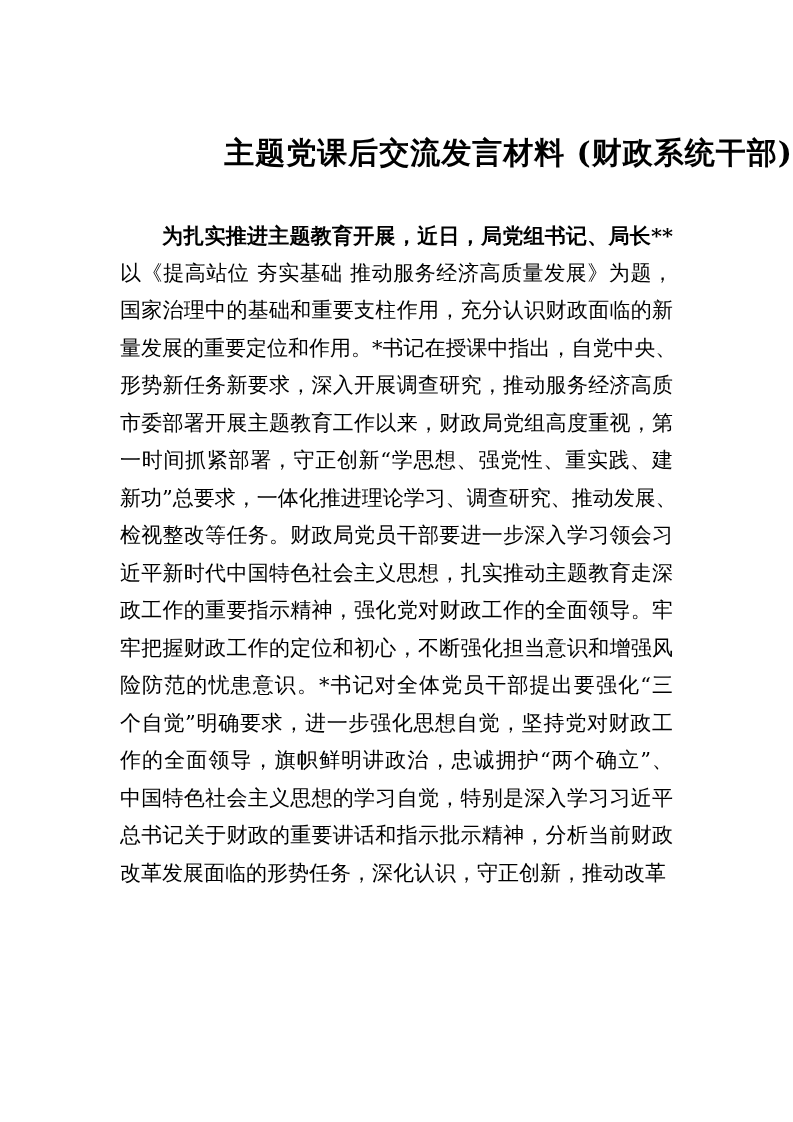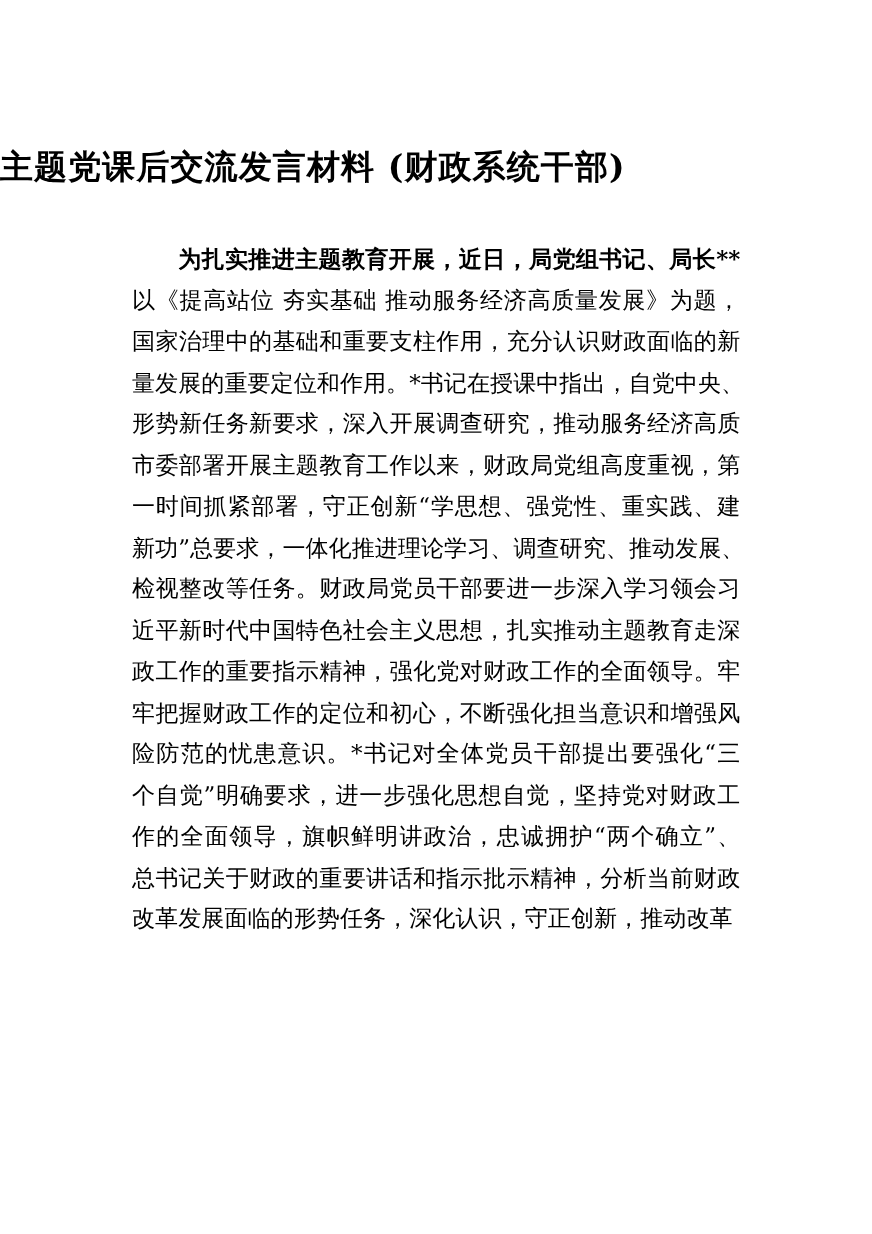--- a/index.html
+++ b/index.html
@@ -12,21 +12,21 @@
     width: 793px;
     height: 1122px;
     margin: 0 auto;
     background: #ffffff;
     overflow: hidden;
     font-family: "DejaVu Serif", "Liberation Serif", serif;
     color: #000000;
   }
   .doc-title {
     margin-top: 130px;
-    text-align: left;
+    text-align: right;
     font-size: 30px;
     font-weight: bold;
     line-height: 46px;
     letter-spacing: 1px;
     white-space: nowrap;
   }
   .doc-body {
     margin: 41px auto 0 auto;
     width: 553px;
     font-size: 21px;
@@ -59,16 +59,17 @@
     <div class="line">市委部署开展主题教育工作以来，财政局党组高度重视，第</div>
     <div class="line">一时间抓紧部署，守正创新“学思想、强党性、重实践、建</div>
     <div class="line">新功”总要求，一体化推进理论学习、调查研究、推动发展、</div>
     <div class="line">检视整改等任务。财政局党员干部要进一步深入学习领会习</div>
     <div class="line">近平新时代中国特色社会主义思想，扎实推动主题教育走深</div>
     <div class="line">政工作的重要指示精神，强化党对财政工作的全面领导。牢</div>
     <div class="line">牢把握财政工作的定位和初心，不断强化担当意识和增强风</div>
     <div class="line">险防范的忧患意识。*书记对全体党员干部提出要强化“三</div>
     <div class="line">个自觉”明确要求，进一步强化思想自觉，坚持党对财政工</div>
     <div class="line">作的全面领导，旗帜鲜明讲政治，忠诚拥护“两个确立”、</div>
+    <div class="line">中国特色社会主义思想的学习自觉，特别是深入学习习近平</div>
     <div class="line">总书记关于财政的重要讲话和指示批示精神，分析当前财政</div>
     <div class="line">改革发展面临的形势任务，深化认识，守正创新，推动改革；</div>
   </div>
 </div>
 
 </body></html>

